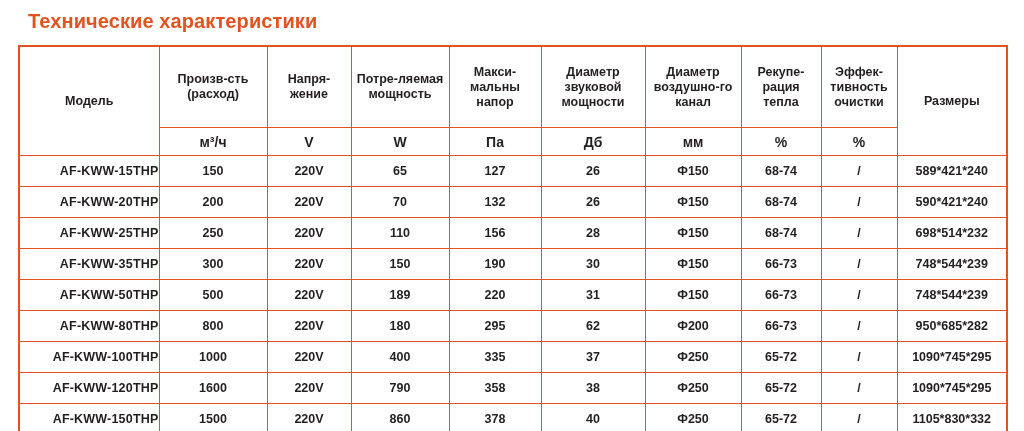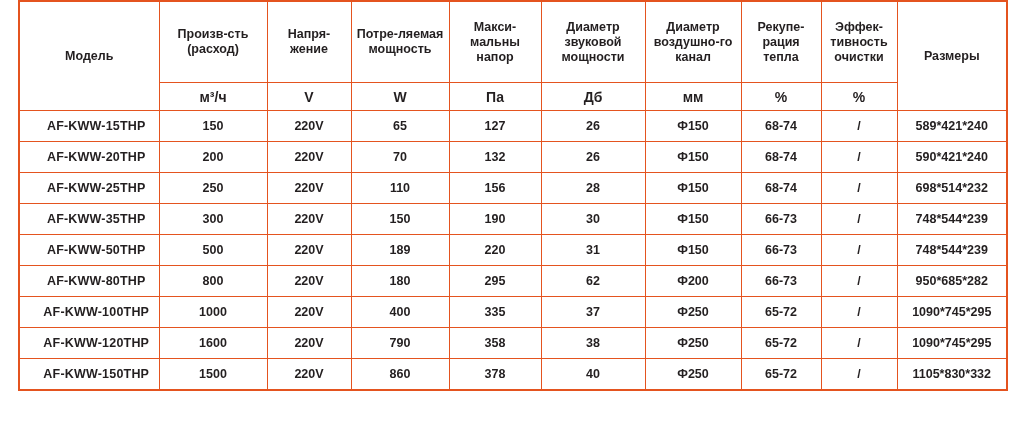--- a/index.html
+++ b/index.html
@@ -52,40 +52,41 @@
   thead th.head-unit {
     height: 27px;
     font-size: 14px;
   }
   tbody td {
     height: 30px;
     font-size: 12.5px;
     font-weight: bold;
   }
   tbody td.model {
-    text-align: center;
+    text-align: right;
     padding-left: 14px;
     letter-spacing: 0.2px;
   }
   
   col.c0 { width: 140px; }
   col.c1 { width: 108px; }
   col.c2 { width: 84px; }
   col.c3 { width: 98px; }
   col.c4 { width: 92px; }
   col.c5 { width: 104px; }
   col.c6 { width: 96px; }
   col.c7 { width: 80px; }
   col.c8 { width: 76px; }
   col.c9 { width: 110px; }
 </style>
 </head>
 <body>
 
 <div class="page">
+  <div class="title">Технические характеристики</div>
 
   <table class="spec">
     <colgroup>
       <col class="c0">
         <col class="c1">
         <col class="c2">
         <col class="c3">
         <col class="c4">
       <col class="c5">
         <col class="c6">

